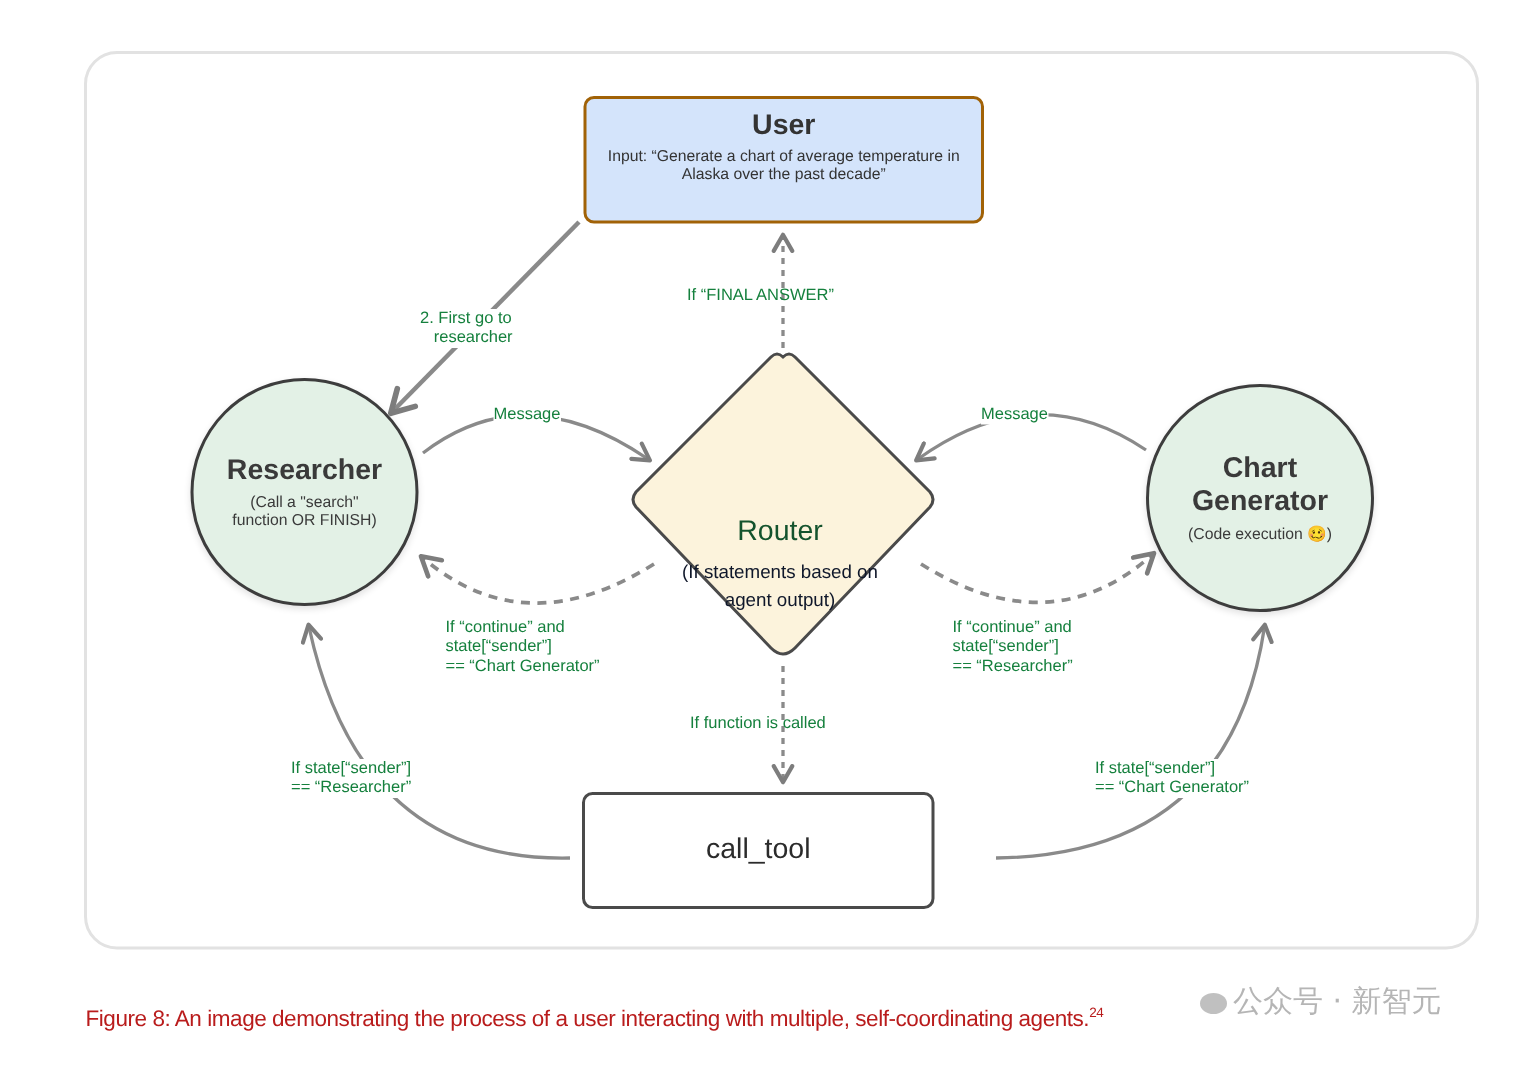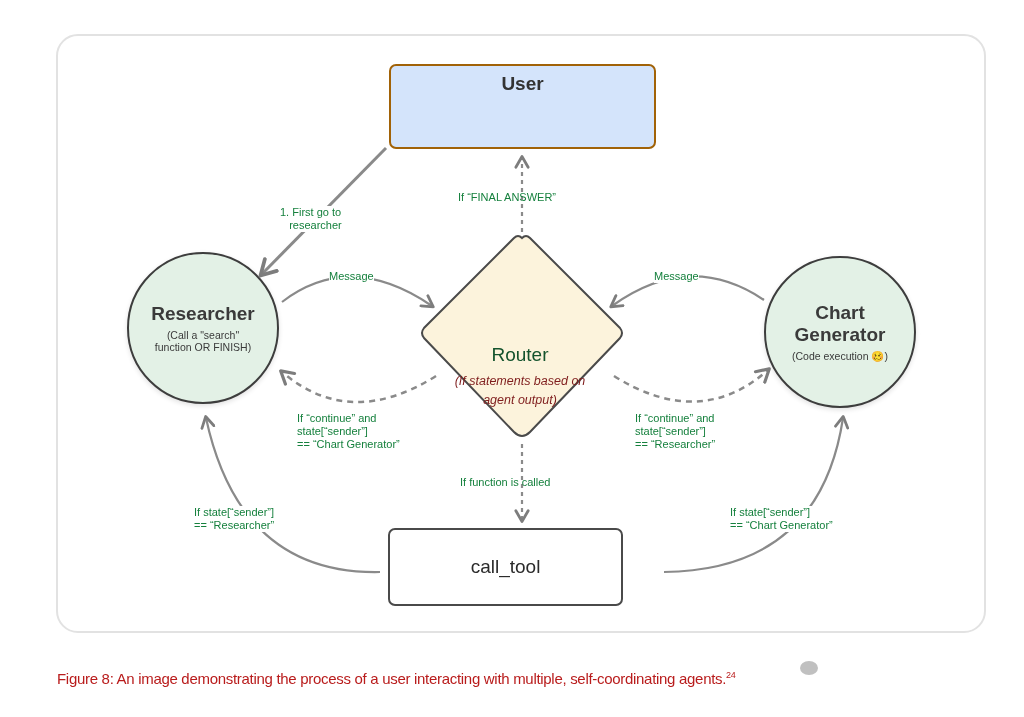--- a/index.html
+++ b/index.html
@@ -16,21 +16,21 @@
     .circle { position: absolute; width: 152px; height: 152px; border-radius: 50%;
               background: #e3f1e6; border: 2px solid #3d3d3d; box-sizing: border-box;
               box-shadow: 0 2px 5px rgba(0,0,0,0.12);
               display: flex; flex-direction: column; align-items: center; justify-content: center; text-align: center; }
     .circle-title { font-size: 19px; font-weight: bold; color: #3a3a3a; line-height: 22px; }
     .circle-sub { font-size: 10.5px; line-height: 12px; color: #3a3a3a; margin-top: 4px; }
     .researcher { left: 127px; top: 252px; }
     .chartgen { left: 764px; top: 256px; }
     .router-text { position: absolute; left: 430px; top: 296px; width: 180px; text-align: center; }
     .router-title { font-size: 19px; color: #14532d; margin-top: 48px; }
-    .router-sub { font-size: 12.5px; line-height: 19px; color: #7f1d1d; margin-top: 6px; font-style: italic; }
+    .router-sub { font-size: 12.5px; line-height: 19px; color: #0f172a; margin-top: 6px; }
     .calltool { position: absolute; left: 388px; top: 528px; width: 235px; height: 78px;
                 border: 2px solid #4a4a4a; border-radius: 7px; background: #fff; box-sizing: border-box;
                 display: flex; align-items: center; justify-content: center; font-size: 19px; color: #2b2b2b; }
     .label { position: absolute; font-size: 11px; line-height: 13px; color: #15803d; background: #fff; white-space: pre; }
     .label.nobg { background: transparent; }
     .caption { position: absolute; left: 57px; top: 670px; font-size: 15px; color: #b91c1c;
                font-family: "Liberation Sans", sans-serif; letter-spacing: -0.3px; }
     .caption sup { font-size: 9px; }
     .watermark { position: absolute; left: 800px; top: 654px; font-size: 20px; color: rgba(120,120,120,0.55);
                  font-family: "DejaVu Sans", sans-serif; }
@@ -65,20 +65,21 @@
 
   <path d="M522,444 L522,520" fill="none" stroke="#8a8a8a" stroke-width="2.2" stroke-dasharray="4,4" marker-end="url(#arr)"></path>
 
   <path d="M380,572 Q240,575 206,418" fill="none" stroke="#8a8a8a" stroke-width="2.2" marker-end="url(#arr)"></path>
 
   <path d="M664,572 Q820,570 843,418" fill="none" stroke="#8a8a8a" stroke-width="2.2" marker-end="url(#arr)"></path>
 </svg>
 
 <div class="user-box">
   <div class="user-title">User</div>
+  <div class="user-sub">Input: “Generate a chart of average temperature in Alaska over the past decade”</div>
 </div>
 
 <div class="circle researcher">
   <div class="circle-title">Researcher</div>
   <div class="circle-sub" style="width:110px">(Call a "search" function OR FINISH)</div>
 </div>
 
 <div class="circle chartgen">
   <div class="circle-title">Chart</div>
   <div class="circle-title">Generator</div>
@@ -87,21 +88,21 @@
 
 <div class="router-text">
   <div class="router-title">Router</div>
   <div class="router-sub" style="width:150px;margin-left:15px">(If statements based on agent output)</div>
 </div>
 
 <div class="calltool">
   <span>call_tool</span>
 </div>
 
-<div class="label" style="left:280px;top:206px;">1. First go to
+<div class="label" style="left:280px;top:206px;">2. First go to
    researcher</div>
 <div class="label" style="left:458px;top:191px;background:transparent;">If “FINAL ANSWER”</div>
 <div class="label" style="left:329px;top:270px;">Message</div>
 <div class="label" style="left:654px;top:270px;">Message</div>
 <div class="label nobg" style="left:297px;top:412px;">If “continue” and
 state[“sender”]
 == “Chart Generator”</div>
 <div class="label nobg" style="left:635px;top:412px;">If “continue” and
 state[“sender”]
 == “Researcher”</div>
@@ -109,14 +110,14 @@
 <div class="label" style="left:194px;top:506px;">If state[“sender”]
 == “Researcher”</div>
 <div class="label" style="left:730px;top:506px;">If state[“sender”]
 == “Chart Generator”</div>
 
 <div class="caption">
   <span>Figure 8: An image demonstrating the process of a user interacting with multiple, self-coordinating agents.</span><sup>24</sup>
 </div>
 
 <div class="watermark">
-  <span class="wm-icon"></span>
+  <span class="wm-icon"></span><span>公众号 · 新智元</span>
 </div>
 
 </body></html>

